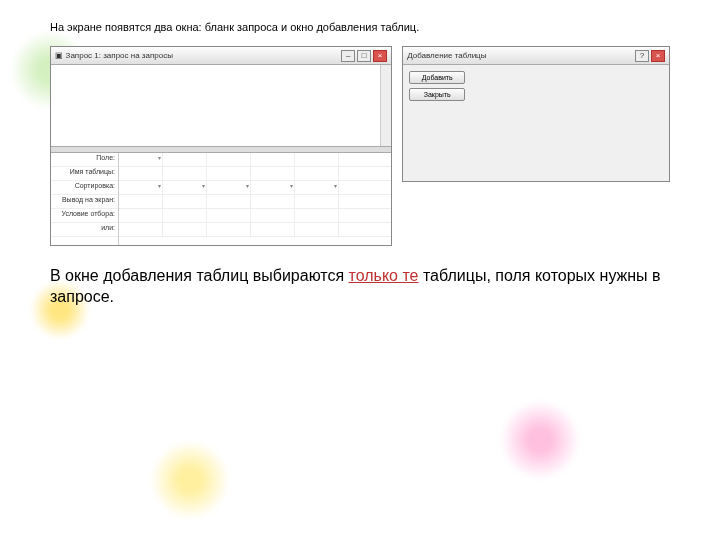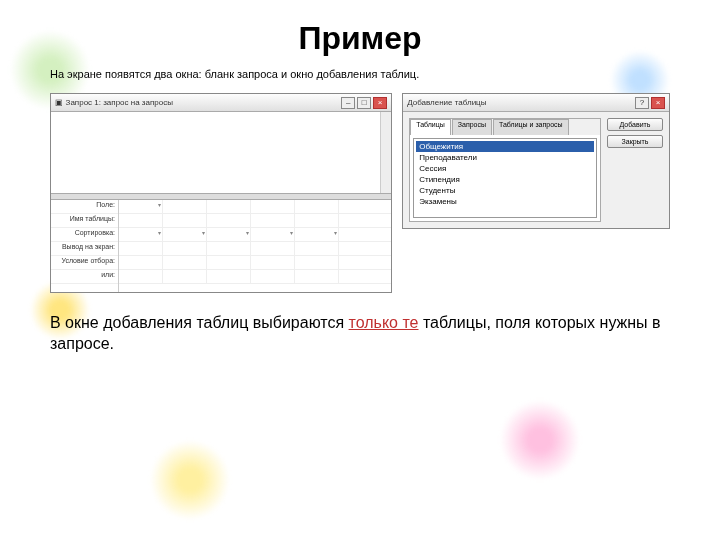--- a/index.html
+++ b/index.html
@@ -143,21 +143,20 @@
 </head>
 <body>
 
 <div class="bg-deco deco1"></div>
 <div class="bg-deco deco2"></div>
 <div class="bg-deco deco3"></div>
 <div class="bg-deco deco4"></div>
 <div class="bg-deco deco5"></div>
 
 <div class="slide">
-  <h1>Пример</h1>
   <p class="intro">На экране появятся два окна: бланк запроса и окно добавления таблиц.</p>
 
   <div class="windows">
 
     <div class="win win-left">
       <div class="titlebar">
         <span>▣</span>
         <span style="margin-left:3px">Запрос 1: запрос на запросы</span>
         <span class="spacer"></span>
         <span class="winbtn">–</span>
@@ -225,35 +224,20 @@
     </div>
 
     <div class="win win-right">
       <div class="titlebar">
         <span>Добавление таблицы</span>
         <span class="spacer"></span>
         <span class="winbtn">?</span>
         <span class="winbtn close">×</span>
       </div>
       <div class="body">
-        <div class="tab-panel">
-          <div class="tabs">
-            <div class="tab active">Таблицы</div>
-            <div class="tab">Запросы</div>
-            <div class="tab">Таблицы и запросы</div>
-          </div>
-          <div class="list">
-            <div class="list-item sel">Общежития</div>
-            <div class="list-item">Преподаватели</div>
-            <div class="list-item">Сессия</div>
-            <div class="list-item">Стипендия</div>
-            <div class="list-item">Студенты</div>
-            <div class="list-item">Экзамены</div>
-          </div>
-        </div>
         <div class="dlg-btns">
           <div class="dlg-btn">Добавить</div>
           <div class="dlg-btn">Закрыть</div>
         </div>
       </div>
     </div>
 
   </div>
 
   <p class="outro">

